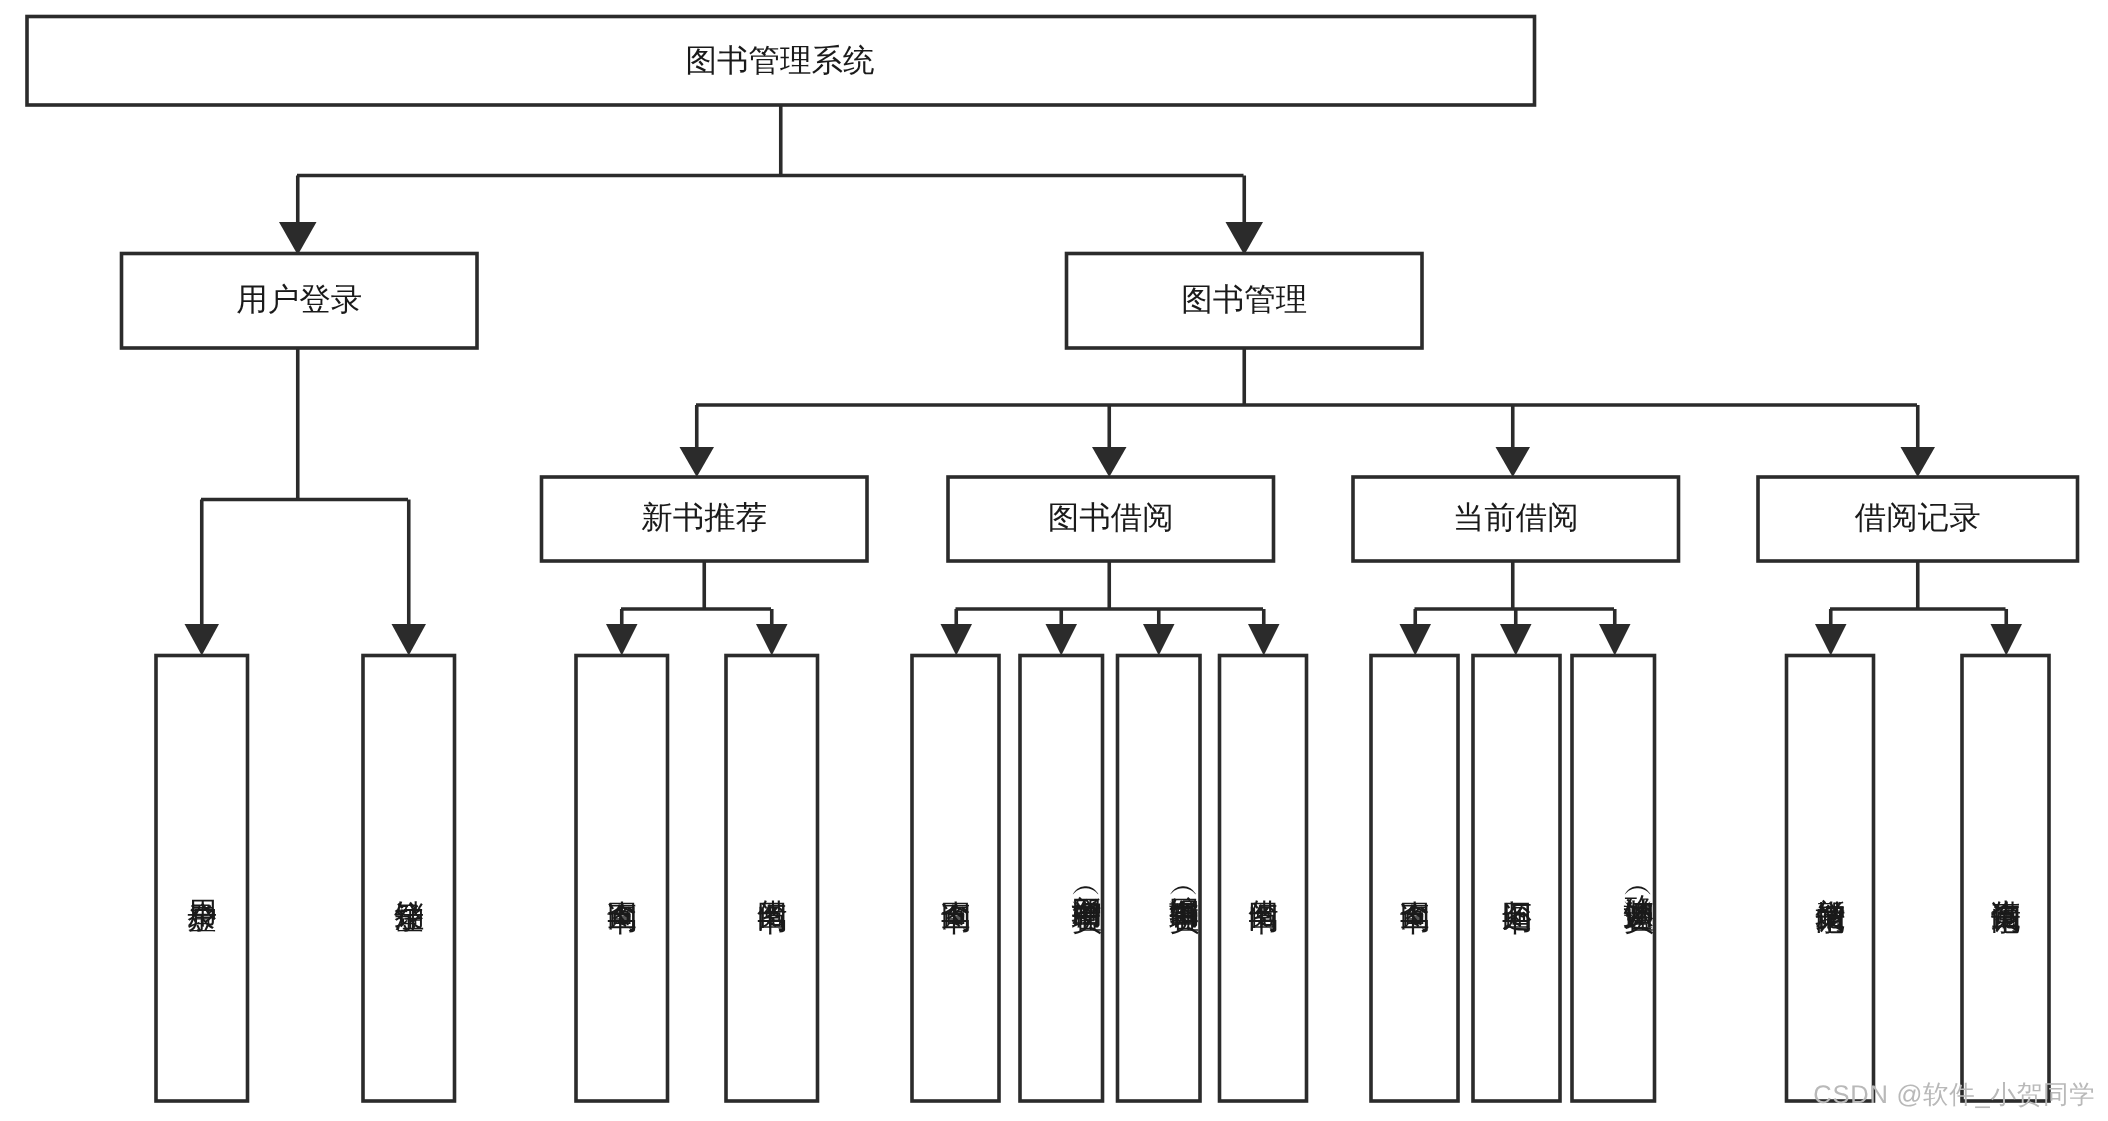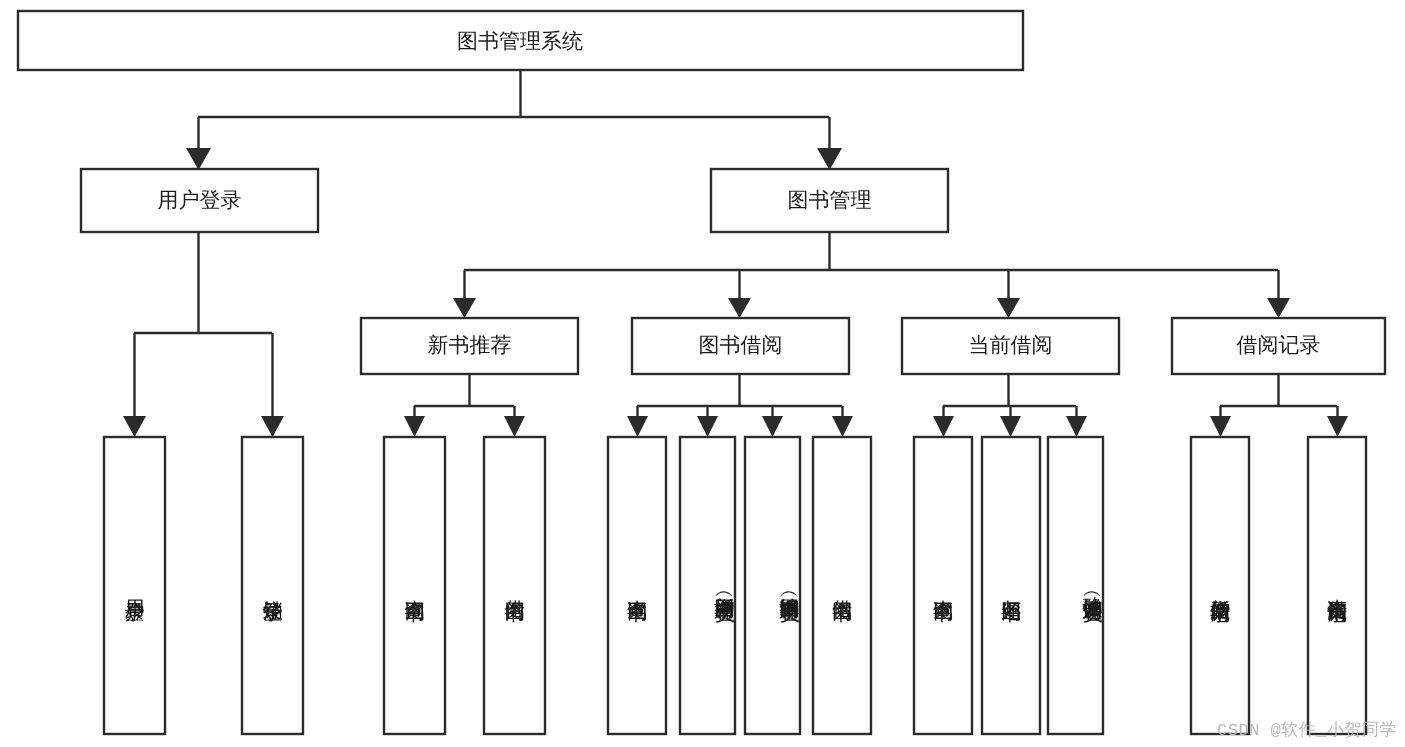--- a/index.html
+++ b/index.html
@@ -60,21 +60,21 @@
     line-height: 1.08;
     color: #1a1a1a;
     letter-spacing: 1px;
     white-space: nowrap;
     pointer-events: none;
   }
   .watermark {
     position: absolute;
     right: 8px;
     bottom: 6px;
-    font-family: Liberation Mono, monospace;
+    font-family: Liberation Sans, sans-serif;
     font-size: 17px;
     color: #b9b9b9;
     letter-spacing: 0.5px;
     white-space: nowrap;
   }
 </style>
 </head>
 <body>
 
 <div id="diagram-root">

